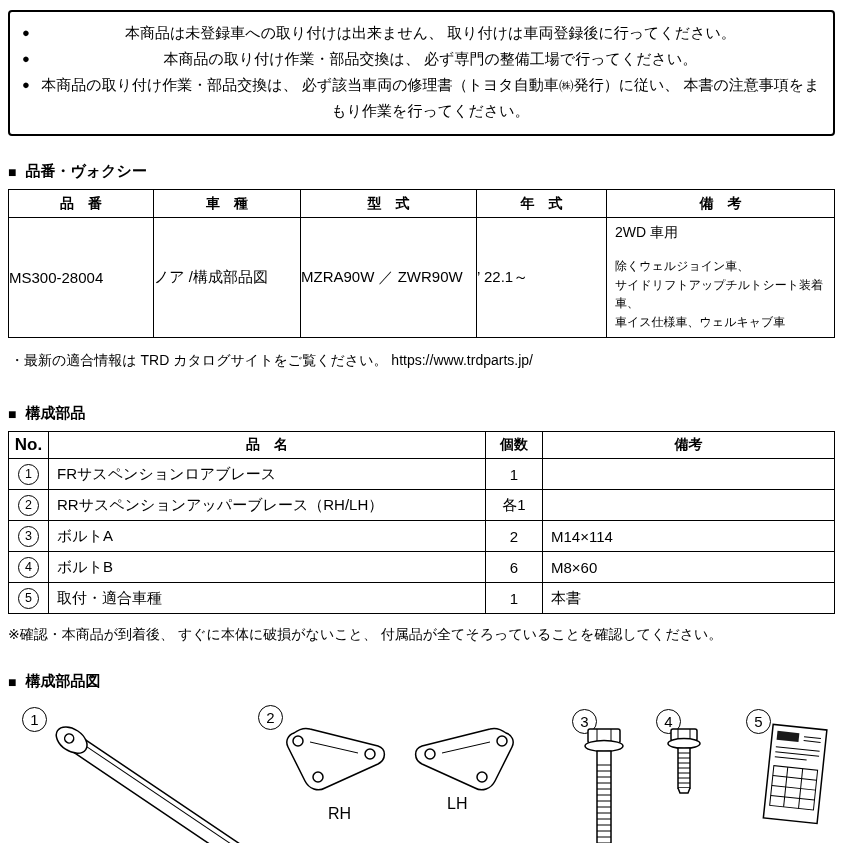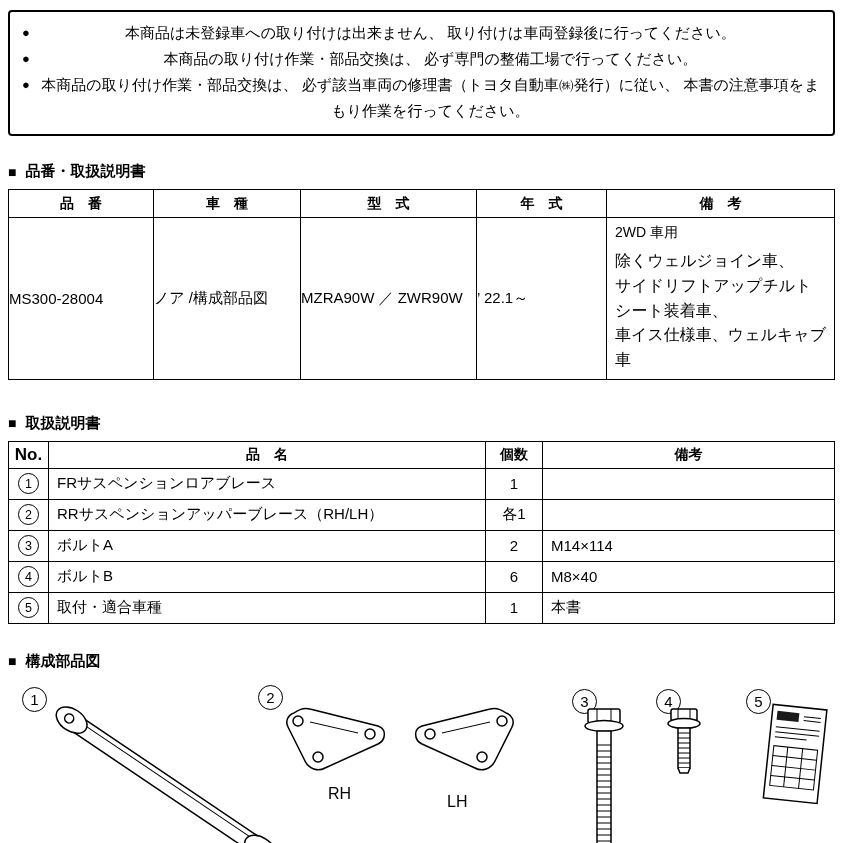--- a/index.html
+++ b/index.html
@@ -17,22 +17,22 @@
   .sq{display:inline-block;font-size:14px;line-height:1;}
 
   
   table{border-collapse:collapse;table-layout:fixed;margin-left:8px;width:826px;}
   th,td{border:1px solid #000;padding:0;}
   th{font-weight:700;font-size:14px;text-align:center;}
 
   .fit-table th{height:27px;}
   .fit-table td{height:97px;vertical-align:middle;text-align:left;font-size:15px;}
   .fit-notes{text-align:left !important;padding:6px 8px !important;vertical-align:middle;}
-  .fit-notes .main{font-size:14px;margin-bottom:7px;}
-  .fit-notes .sub{font-size:16px;line-height:1.55;}
+  .fit-notes .main{font-size:14px;margin-bottom:15px;}
+  .fit-notes .sub{font-size:12px;line-height:1.55;}
 
   .footnote{margin:14px 0 0 10px;font-size:14px;}
 
   .comp-table th{height:26px;}
   .comp-table td{height:30px;vertical-align:middle;font-size:15px;}
   .td-center{text-align:center;}
   .td-left{text-align:left;padding-left:8px !important;}
 
   .circ{display:inline-flex;align-items:center;justify-content:center;border:1px solid #000;border-radius:50%;
         width:19px;height:19px;font-size:12.5px;line-height:1;}
@@ -61,21 +61,21 @@
       <span class="warn-text">本商品の取り付け作業・部品交換は、 必ず専門の整備工場で行ってください。</span>
     </div>
     <div class="warn-item">
       <span class="warn-bullet">●</span>
       <span class="warn-text">本商品の取り付け作業・部品交換は、 必ず該当車両の修理書（トヨタ自動車㈱発行）に従い、 本書の注意事項をまもり作業を行ってください。</span>
     </div>
   </div>
 
   <div class="section-title">
     <span class="sq">■</span>
-    <span>品番・取扱説明書</span>
+    <span>品番・ヴォクシー</span>
   </div>
 
   <table class="fit-table">
     <colgroup>
       <col style="width:145px">
         <col style="width:147px">
         <col style="width:176px">
         <col style="width:130px">
         <col style="width:228px">
     </colgroup>
@@ -95,24 +95,25 @@
       <td class="fit-notes">
         <div class="main">2WD 車用</div>
         <div class="sub">除くウェルジョイン車、</div>
         <div class="sub">サイドリフトアップチルトシート装着車、</div>
         <div class="sub">車イス仕様車、ウェルキャブ車</div>
       </td>
     </tr>
   </tbody>
     </table>
 
+  <div class="footnote">・最新の適合情報は TRD カタログサイトをご覧ください。 https://www.trdparts.jp/</div>
 
   <div class="section-title" style="margin-top:34px;">
     <span class="sq">■</span>
-    <span>取扱説明書</span>
+    <span>構成部品</span>
   </div>
 
   <table class="comp-table">
     <colgroup>
       <col style="width:40px">
         <col style="width:437px">
         <col style="width:57px">
         <col style="width:292px">
     </colgroup>
     <tbody>
@@ -137,31 +138,32 @@
     <tr>
       <td class="td-center"><span class="circ">3</span></td>
       <td class="td-left">ボルトA</td>
       <td class="td-center">2</td>
       <td class="td-left">M14×114</td>
     </tr>
     <tr>
       <td class="td-center"><span class="circ">4</span></td>
       <td class="td-left">ボルトB</td>
       <td class="td-center">6</td>
-      <td class="td-left">M8×40</td>
+      <td class="td-left">M8×60</td>
     </tr>
     <tr>
       <td class="td-center"><span class="circ">5</span></td>
       <td class="td-left">取付・適合車種</td>
       <td class="td-center">1</td>
       <td class="td-left">本書</td>
     </tr>
   </tbody>
     </table>
 
+  <div class="check-note">※確認・本商品が到着後、 すぐに本体に破損がないこと、 付属品が全てそろっていることを確認してください。</div>
 
   <div class="section-title" style="margin-top:28px;">
     <span class="sq">■</span>
     <span>構成部品図</span>
   </div>
 
   <div class="diagram">
 
     <span class="circ circ-lg abs" style="left:22px;top:8px;">1</span>
     <svg class="abs" style="left:42px;top:18px;" width="250" height="175" viewBox="0 0 250 175">
@@ -188,21 +190,21 @@
     <span class="part-label abs" style="left:328px;top:106px;">RH</span>
     <svg class="abs" style="left:405px;top:20px;" width="115" height="85" viewBox="0 0 115 85">
       <g transform="translate(115,0) scale(-1,1)" fill="#fff" stroke="#000" stroke-width="1.5">
         <path d="M14,14 C8,16 5,22 8,28 L25,62 C29,70 38,73 45,69 L98,45 C106,41 107,30 98,27 L30,10 C23,8 18,11 14,14 Z"></path>
         <circle cx="18" cy="22" r="5"></circle>
         <circle cx="90" cy="35" r="5"></circle>
         <circle cx="38" cy="58" r="5"></circle>
         <path d="M30,23 L78,34" stroke-width="1" fill="none"></path>
       </g>
     </svg>
-    <span class="part-label abs" style="left:447px;top:114px;">LH</span>
+    <span class="part-label abs" style="left:447px;top:96px;">LH</span>
 
     <span class="circ circ-lg abs" style="left:572px;top:10px;">3</span>
     <svg class="abs" style="left:578px;top:26px;" width="55" height="165" viewBox="0 0 55 165">
       <g fill="#fff" stroke="#000" stroke-width="1.5">
         <rect x="10" y="4" width="32" height="14" rx="2"></rect>
         <line x1="19" y1="4" x2="19" y2="18" stroke-width="1"></line>
         <line x1="33" y1="4" x2="33" y2="18" stroke-width="1"></line>
         <ellipse cx="26" cy="21" rx="19" ry="5.5"></ellipse>
         <rect x="19" y="26" width="14" height="127"></rect>
         <line x1="19" y1="40" x2="33" y2="40" stroke-width="1"></line>

